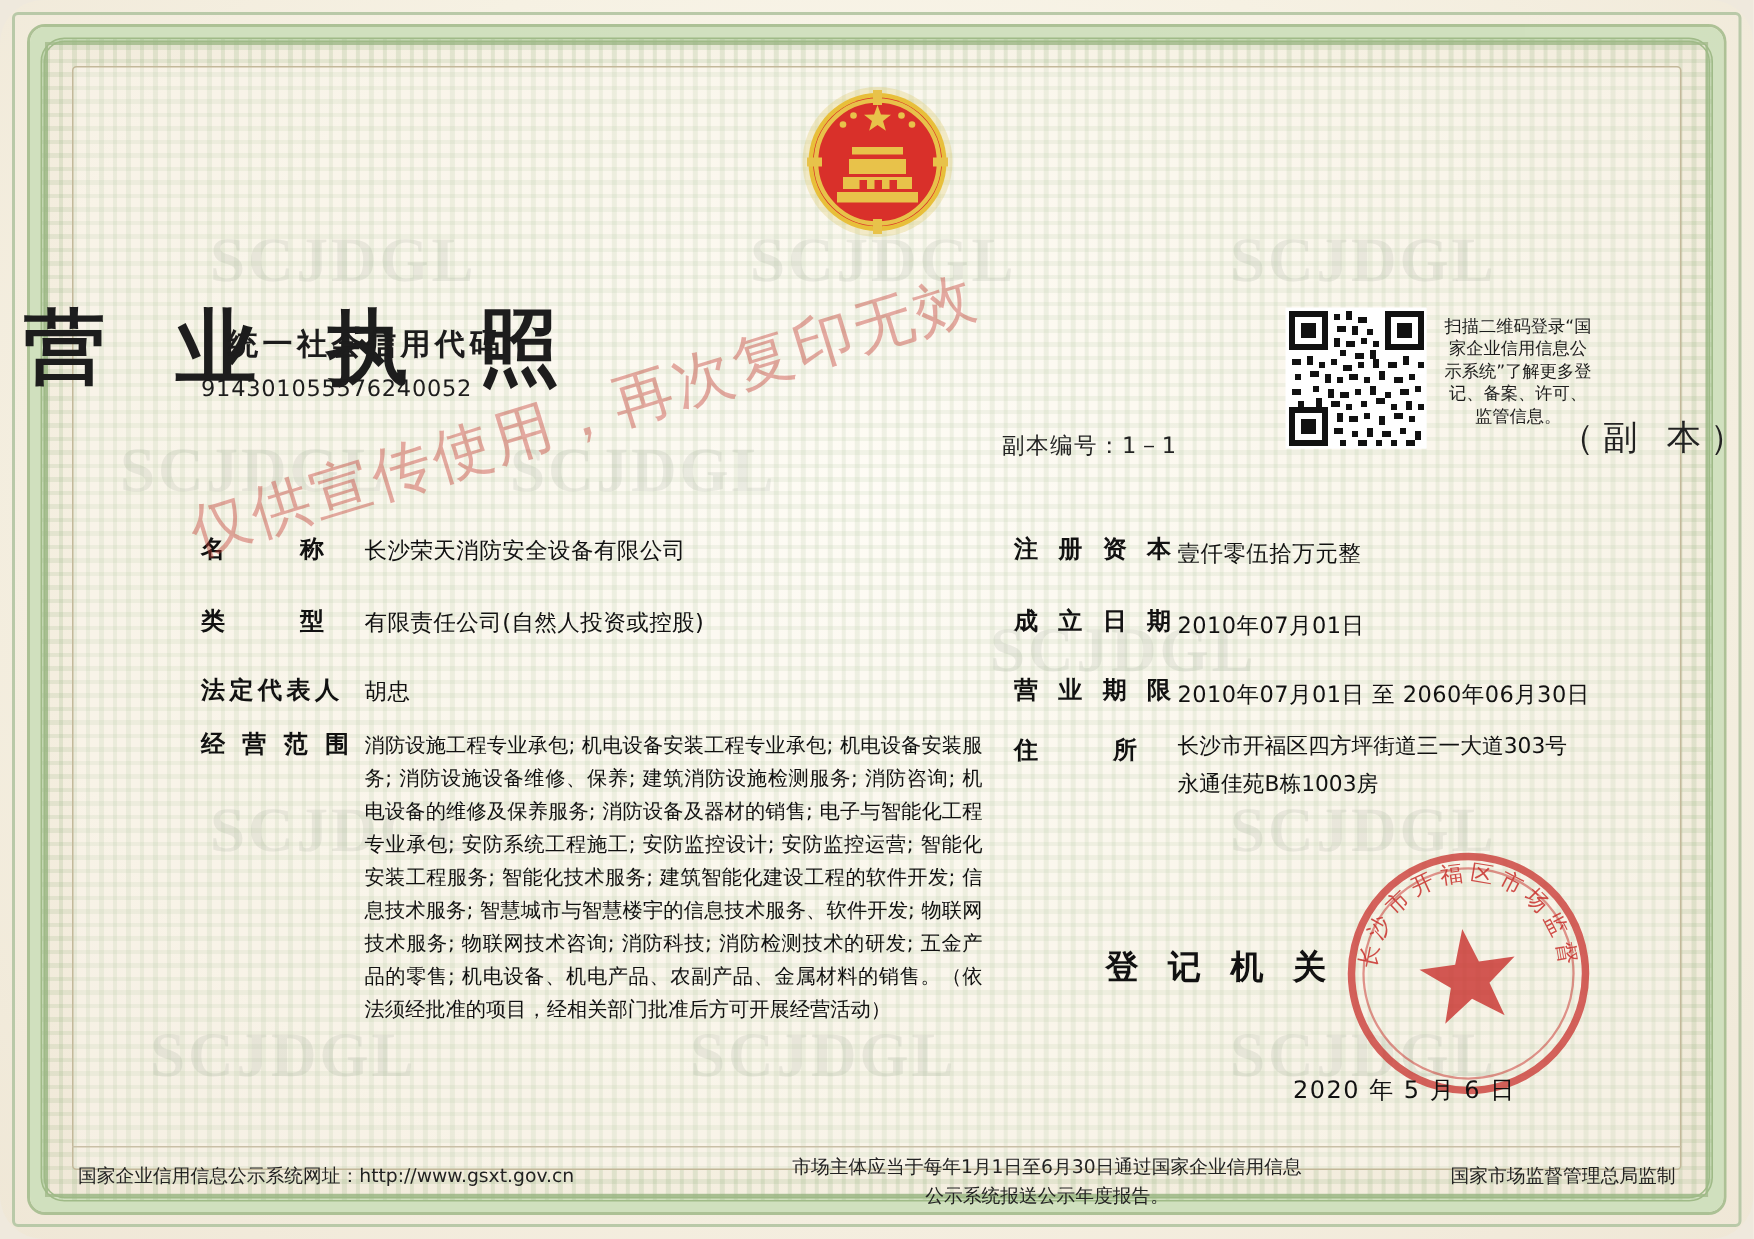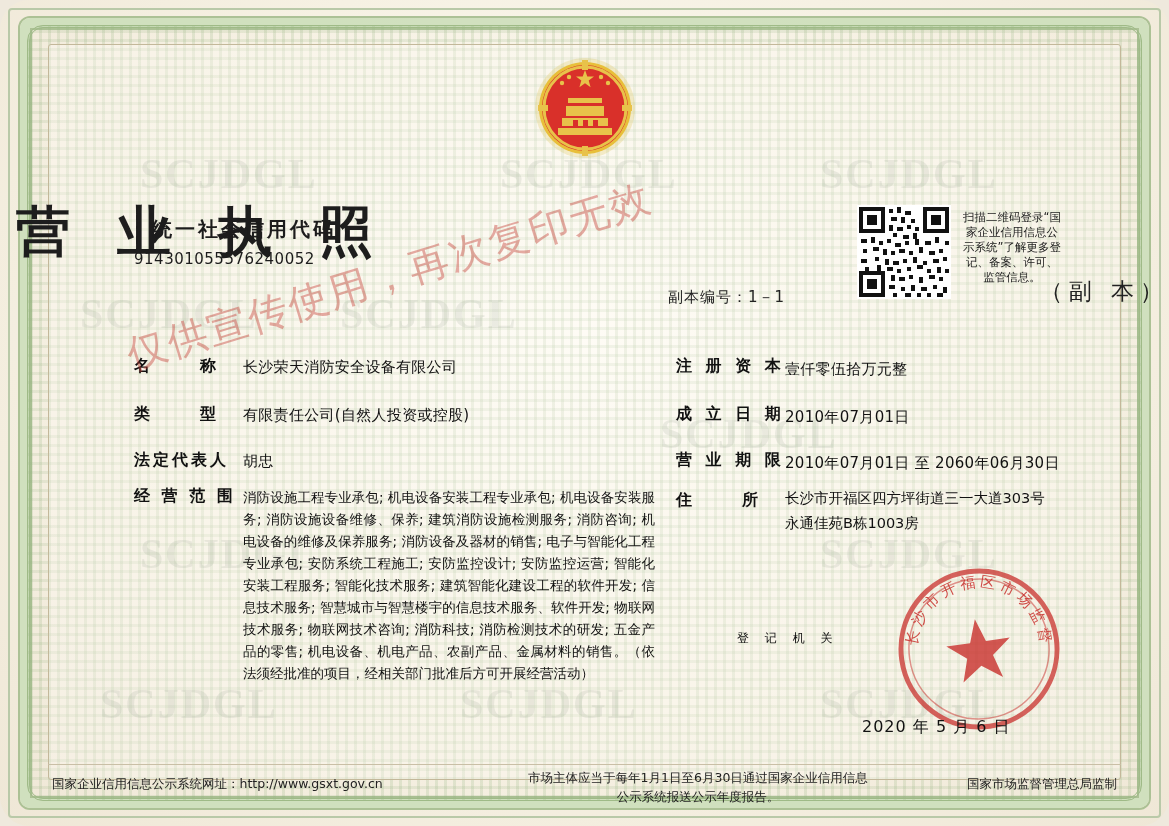--- a/index.html
+++ b/index.html
@@ -133,21 +133,21 @@
   }
 
   .addr-text{
     position:absolute;left:785px;top:486px;width:262px;
     font-size:14.5px;line-height:25px;color:#111;
   }
 
   
   .reg-label{
     position:absolute;left:737px;top:630px;
-    font-weight:400;font-size:12px;letter-spacing:6px;color:#111;
+    font-weight:700;font-size:22px;letter-spacing:6px;color:#111;
   }
   .date-line{
     position:absolute;left:862px;top:717px;
     font-size:16px;color:#111;letter-spacing:1px;
   }
   .seal{
     position:absolute;left:896px;top:566px;width:166px;height:166px;
     transform:rotate(-8deg);
     pointer-events:none;
   }

